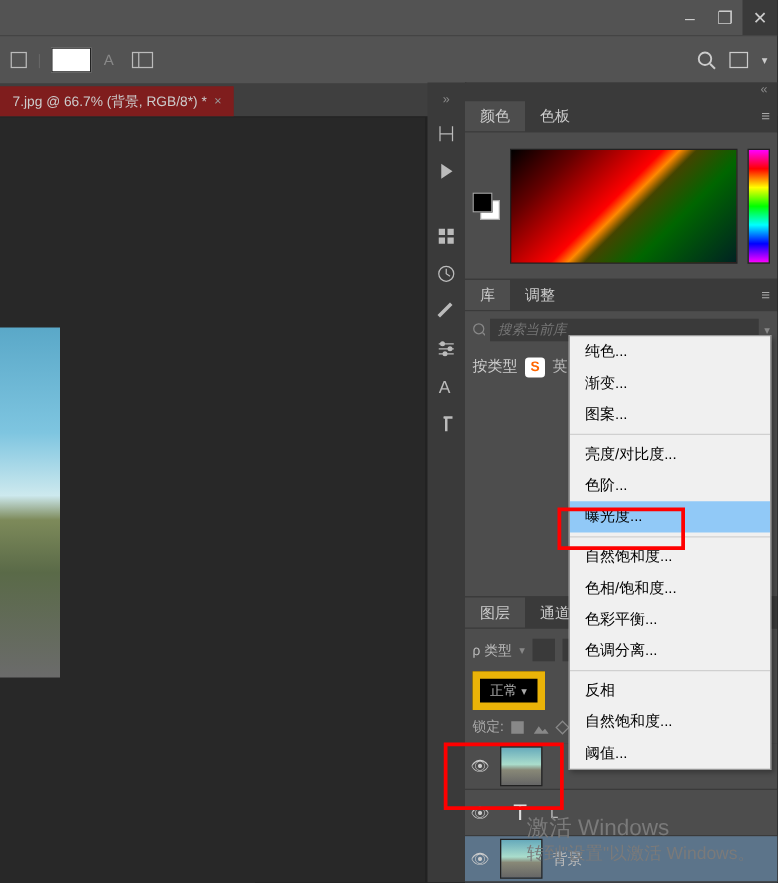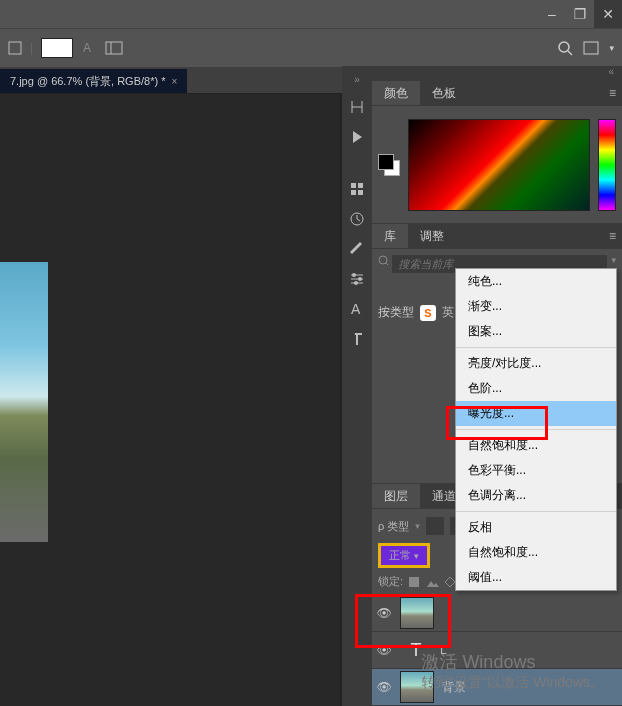--- a/index.html
+++ b/index.html
@@ -5,21 +5,21 @@
 html,body{margin:0;padding:0;width:622px;height:706px;background:#222222;font-family:"Microsoft YaHei",Arial,sans-serif;font-size:12px;color:#b9b9b9;overflow:hidden;position:relative}
 .titlebar{height:28px;background:#535353;position:relative}
 .winbtns{position:absolute;right:0;top:0;height:28px;display:flex}
 .winbtn{width:28px;height:28px;display:flex;align-items:center;justify-content:center;color:#ccc;font-size:14px}
 .close{background:#3a3a3a}
 .optbar{height:38px;background:#535353;border-top:1px solid #444;display:flex;align-items:center;padding:0 8px;justify-content:space-between}
 .optleft{display:flex;align-items:center;gap:8px}
 .swatch{width:30px;height:18px;background:#fff;border:1px solid #222}
 .optright{display:flex;align-items:center;gap:10px;color:#ccc}
 .tabrow{height:26px;background:#3f3f3f;display:flex;align-items:end}
-.doctab{height:24px;background:#0f172a;padding:0 10px;display:flex;align-items:center;font-size:11px;color:#ccc;gap:6px}
+.doctab{height:24px;background:#7f1d1d;padding:0 10px;display:flex;align-items:center;font-size:11px;color:#ccc;gap:6px}
 .doctab .x{color:#999;font-size:10px}
 .canvas-col{position:absolute;left:0;top:94px;width:340px;bottom:0;background:#282828;overflow:hidden}
 .photo{position:absolute;left:0;top:168px;width:48px;height:280px;background:linear-gradient(to bottom,#5aa8c8 0%,#7ec5e0 30%,#cde9ee 48%,#7d8a5a 55%,#5a6a48 70%,#6b6b6b 100%)}
 .dock{position:absolute;left:342px;top:66px;width:30px;bottom:0;background:#3a3a3a;border-right:1px solid #222;display:flex;flex-direction:column;align-items:center;gap:14px;padding-top:8px}
 .panel-col{position:absolute;left:372px;right:0;top:66px;bottom:0;background:#3f3f3f;display:flex;flex-direction:column}
 .panelcollapse{height:14px;background:#3a3a3a;text-align:right;padding-right:8px;color:#888;font-size:10px}
 .paneltabs{height:26px;background:#3a3a3a;display:flex;align-items:center}
 .ptab{height:24px;padding:0 12px;display:flex;align-items:center;font-size:12px;color:#ccc}
 .ptab.act{background:#4d4d4d}
 .menuicon{margin-left:auto;margin-right:6px;color:#aaa}
@@ -32,21 +32,21 @@
 .hue{width:16px;height:90px;background:linear-gradient(to bottom,#f0f,#f00,#ff0,#0f0,#0ff,#00f,#f0f);border:1px solid #222}
 .librarybody{background:#4d4d4d;padding:6px}
 .searchinput{width:100%;background:#3a3a3a;border:none;color:#888;font-style:italic;font-size:11px;padding:3px 6px}
 .librarybtns{display:flex;gap:6px;align-items:center}
 .librarylabel{font-size:12px;color:#ccc}
 .sogou{width:16px;height:16px;background:#fff;border-radius:3px;display:flex;align-items:center;justify-content:center;color:#f60;font-weight:bold;font-size:11px}
 .layerbody{background:#4d4d4d;padding:4px 6px}
 .kindrow{display:flex;align-items:center;gap:6px;padding:4px 0;font-size:11px}
 .kindbtn{width:18px;height:18px;background:#3a3a3a}
 .blendrow{display:flex;align-items:center;gap:8px;padding:4px 0}
-.blendsel{background:#6d28d9;border:3px solid #eab308;color:#aaa;padding:2px 8px;font-size:11px}
+.blendsel{background:#000000;border:6px solid #eab308;color:#aaa;padding:2px 8px;font-size:11px}
 .lockrow{display:flex;align-items:center;gap:4px;padding:2px 0;font-size:11px;color:#aaa}
 .lockicn{width:14px;height:14px}
 .layerlist{background:#4d4d4d}
 .layerrow{display:flex;align-items:center;height:36px;border-bottom:1px solid #3a3a3a;gap:8px;padding:0 4px;position:relative}
 .eye{width:16px;text-align:center;color:#ccc}
 .thumb{width:32px;height:30px;background:linear-gradient(to bottom,#6ab 0%,#adc 45%,#887 60%,#666 100%);border:1px solid #222}
 .layerrow.sel{background:#5c748a}
 .selbg{position:absolute;left:355px;top:594px;width:90px;height:48px;border:3px solid #f00}
 .selmenu{position:absolute;left:446px;top:406px;width:96px;height:28px;border:3px solid #f00;z-index:50}
 
@@ -159,21 +159,21 @@
     <div class="ramp"></div>
     <div class="hue"></div>
   </div>
 
   <div class="paneltabs">
     <div class="ptab act">库</div>
     <div class="ptab">调整</div>
     <span class="menuicon">≡</span>
   </div>
   <div class="librarybody">
-    <div style="display:flex;gap:4px;margin-bottom:21px">
+    <div style="display:flex;align-items:center;gap:4px;margin-bottom:2px">
       <svg width="12" height="12">
           <circle cx="5" cy="5" r="4" fill="none" stroke="#888"></circle>
           <line x1="8" y1="8" x2="11" y2="11" stroke="#888"></line>
         </svg>
       <input class="searchinput" placeholder="搜索当前库" style="">
       <span style="color:#888;font-size:9px">▾</span>
     </div>
     <div style="height:10px"></div>
     <div class="librarybtns">
       <span class="librarylabel">按类型</span>
@@ -233,20 +233,21 @@
 <div class="ctxmenu">
   <div class="ctxitem">纯色...</div>
   <div class="ctxitem">渐变...</div>
   <div class="ctxitem">图案...</div>
   <div class="ctxsep"></div>
   <div class="ctxitem">亮度/对比度...</div>
   <div class="ctxitem">色阶...</div>
   <div class="ctxitem sel">曝光度...</div>
   <div class="ctxsep"></div>
   <div class="ctxitem">自然饱和度...</div>
+  <div class="ctxitem">色相/饱和度...</div>
   <div class="ctxitem">色彩平衡...</div>
   <div class="ctxitem">色调分离...</div>
   <div class="ctxsep"></div>
   <div class="ctxitem">反相</div>
   <div class="ctxitem">自然饱和度...</div>
   <div class="ctxitem">阈值...</div>
 
 </div>
 
 <div class="selbg"></div>

